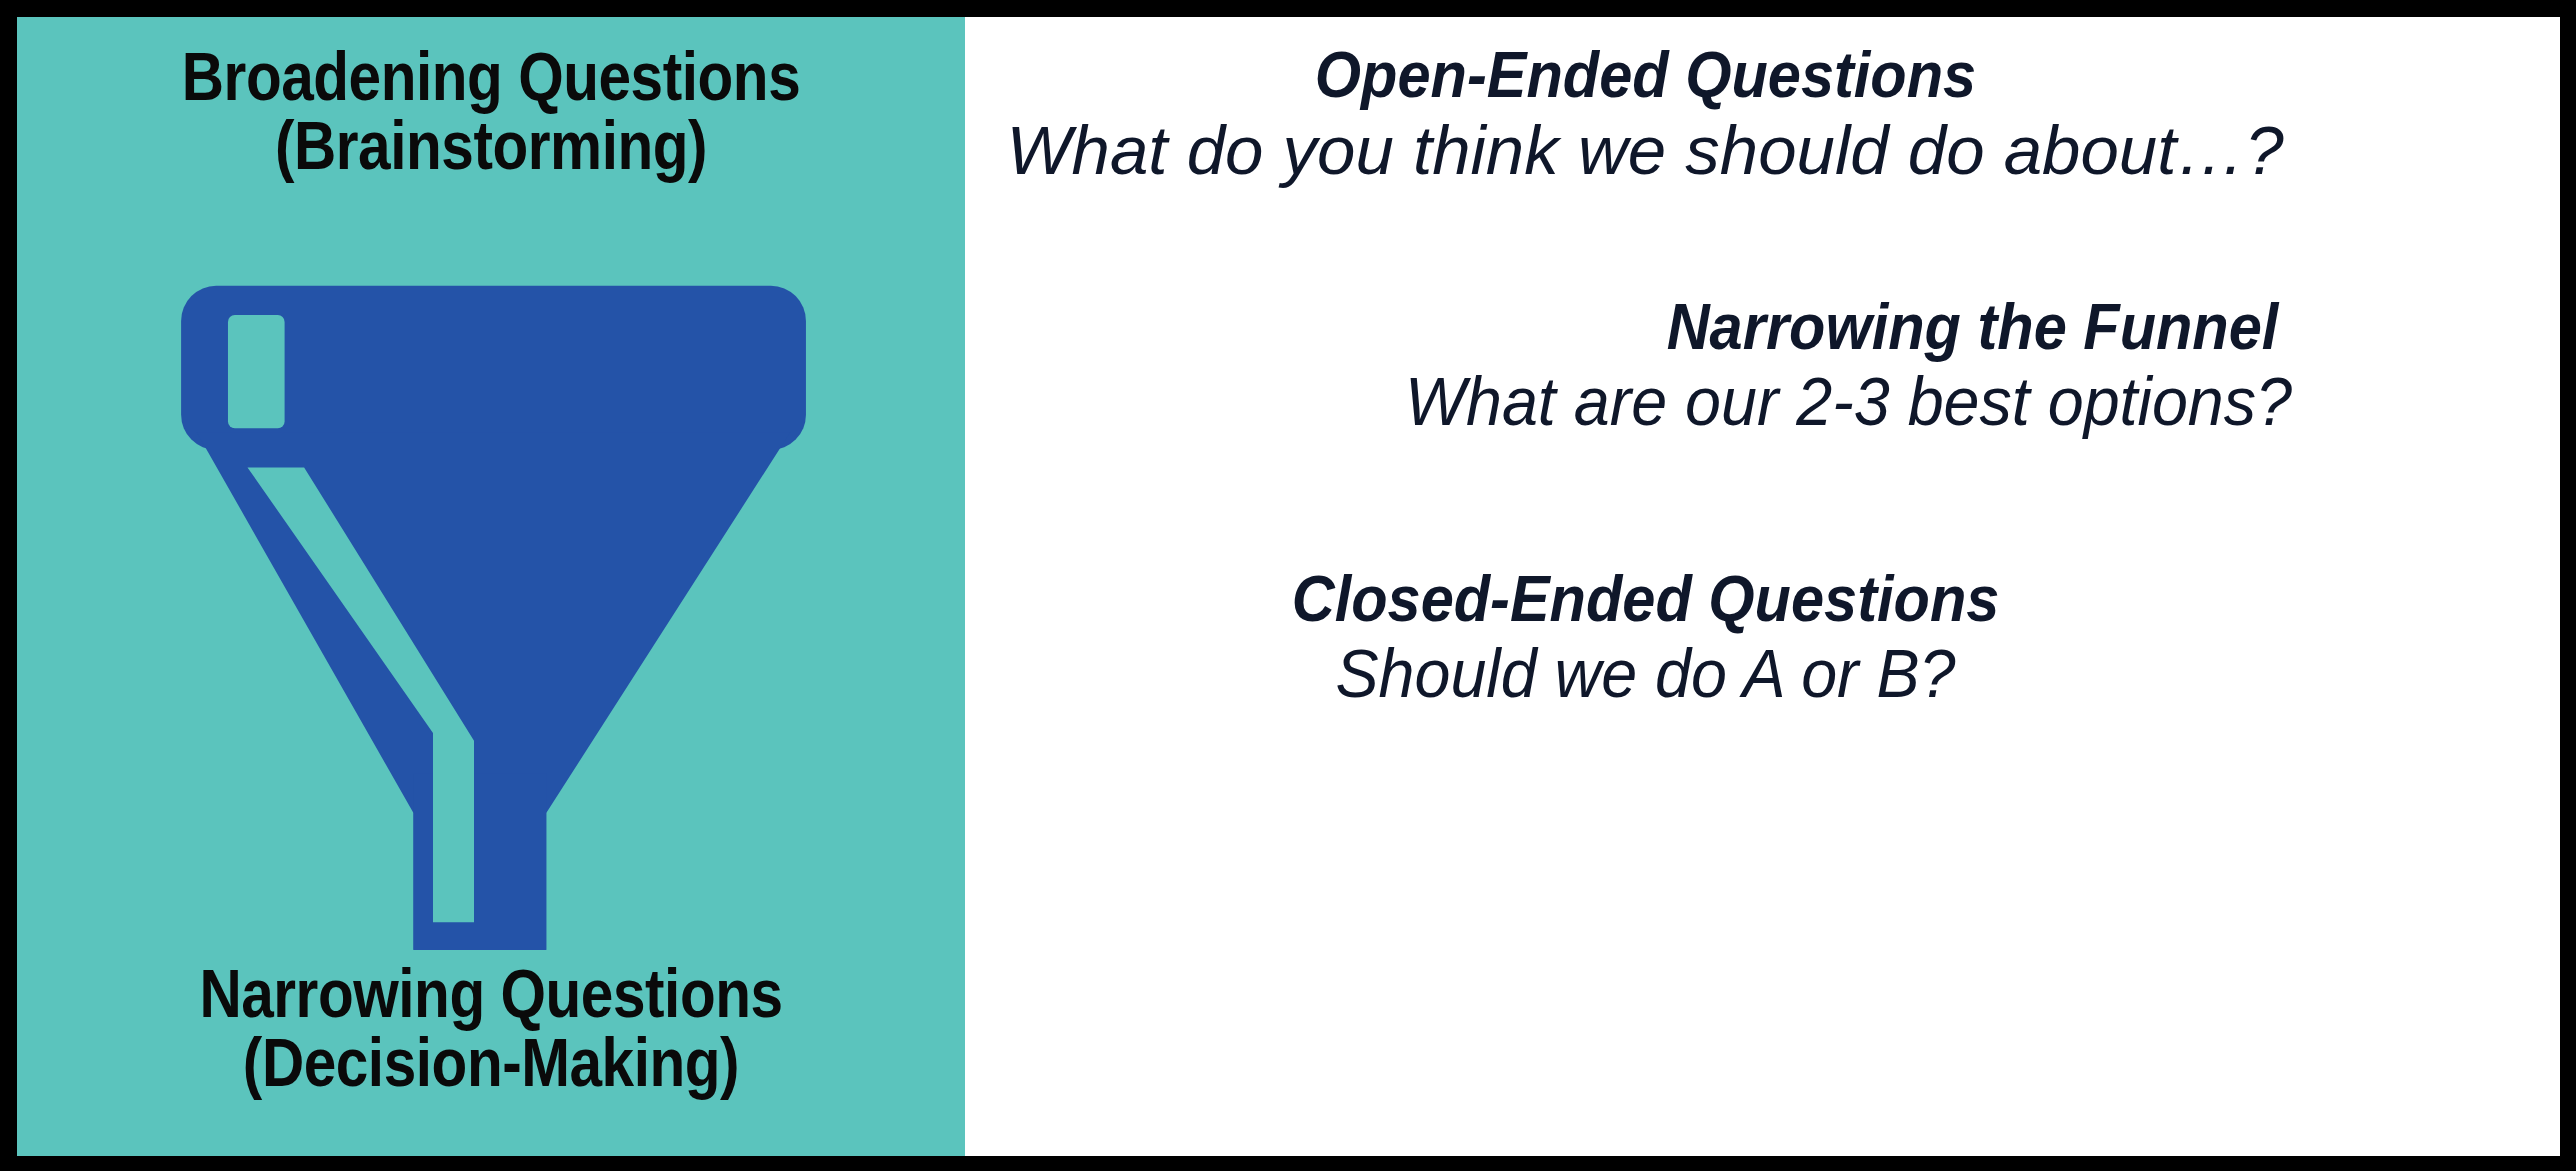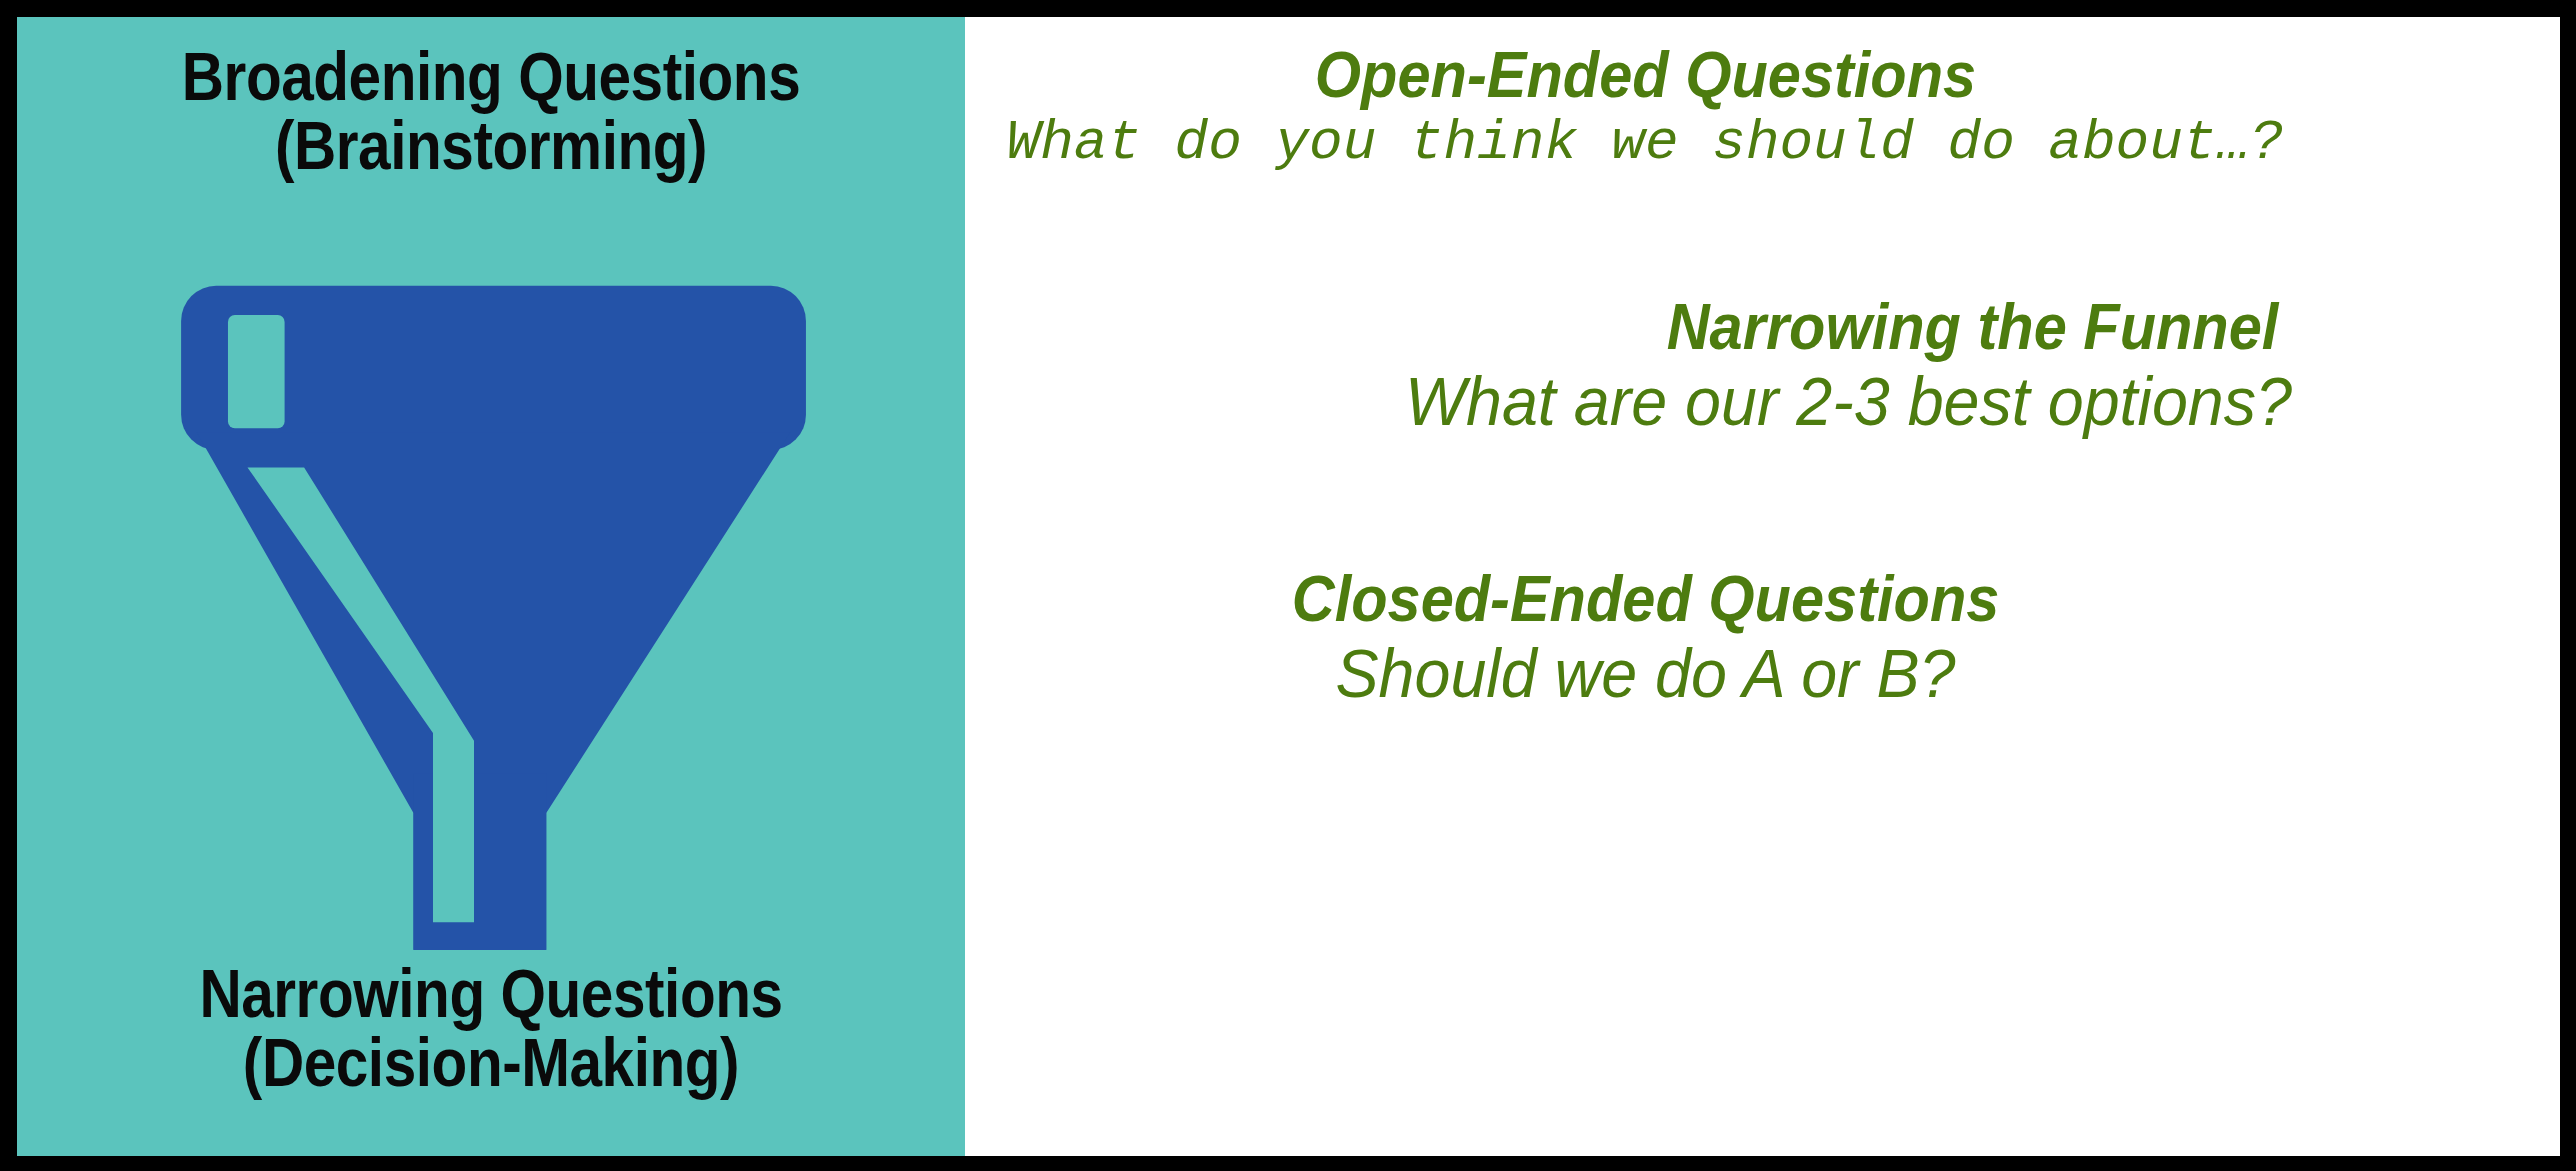--- a/index.html
+++ b/index.html
@@ -92,21 +92,21 @@
     width: 1595px;
     height: 1139px;
     background: #ffffff;
   }
 
   .q-block {
     position: absolute;
     left: 0;
     width: 1361px;
     text-align: center;
-    color: #4d7c0f;
+    color: #0f172a;
   }
   .q-block-1 { top: 23.4px; }
   .q-block-2 { top: 275px; text-align: right; }
   .q-block-3 { top: 547px; }
 
   .q-heading {
     display: block;
     font-family: "Liberation Sans Narrow", "Liberation Sans", sans-serif;
     font-weight: bold;
     font-style: italic;
@@ -121,22 +121,21 @@
     font-family: "Liberation Sans Narrow", "Liberation Sans", sans-serif;
     font-weight: normal;
     font-style: italic;
     font-size: 68px;
     line-height: 1.14;
     white-space: nowrap;
   }
   
   .q-block-1 .q-sub {
     transform: scaleX(1.0);
-    font-size: 56px;
-    font-family: Liberation Mono, monospace;
+    font-size: 69px;
   }
   .q-block-2 .q-sub,
   .q-block-3 .q-sub {
     transform: scaleX(0.95);
   }
 </style>
 </head>
 <body>
 
 <div class="slide-frame">

